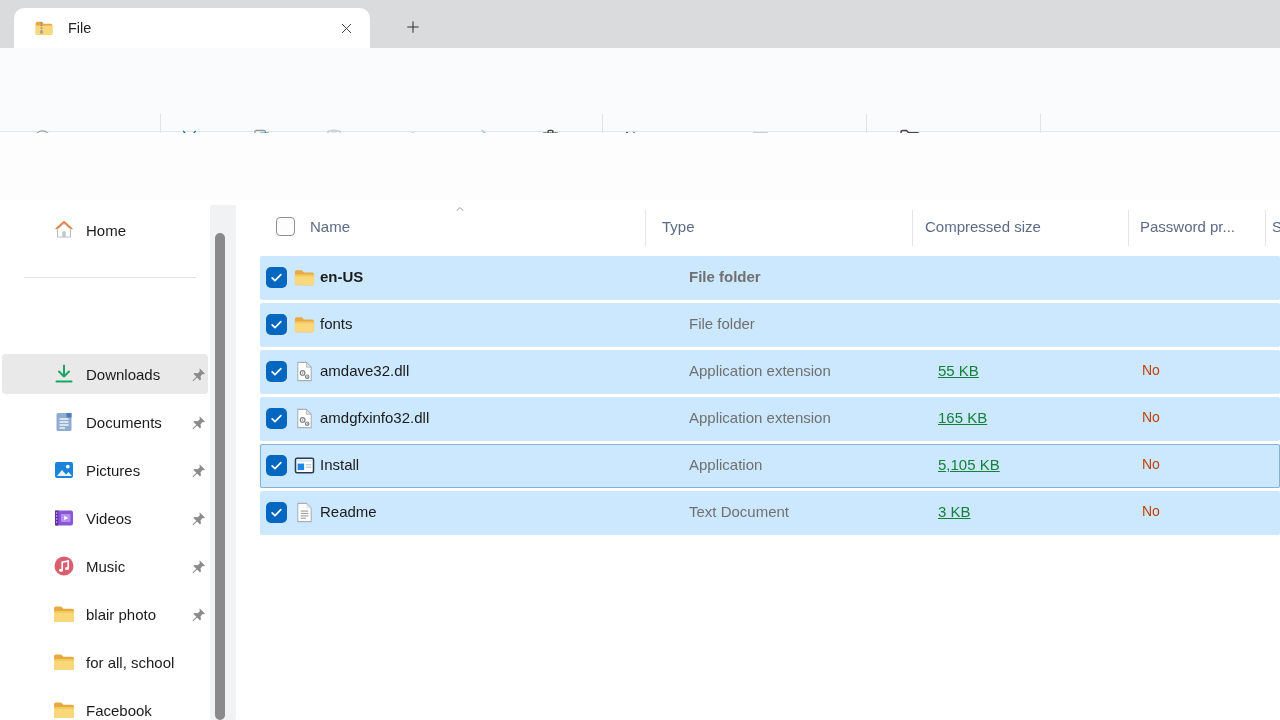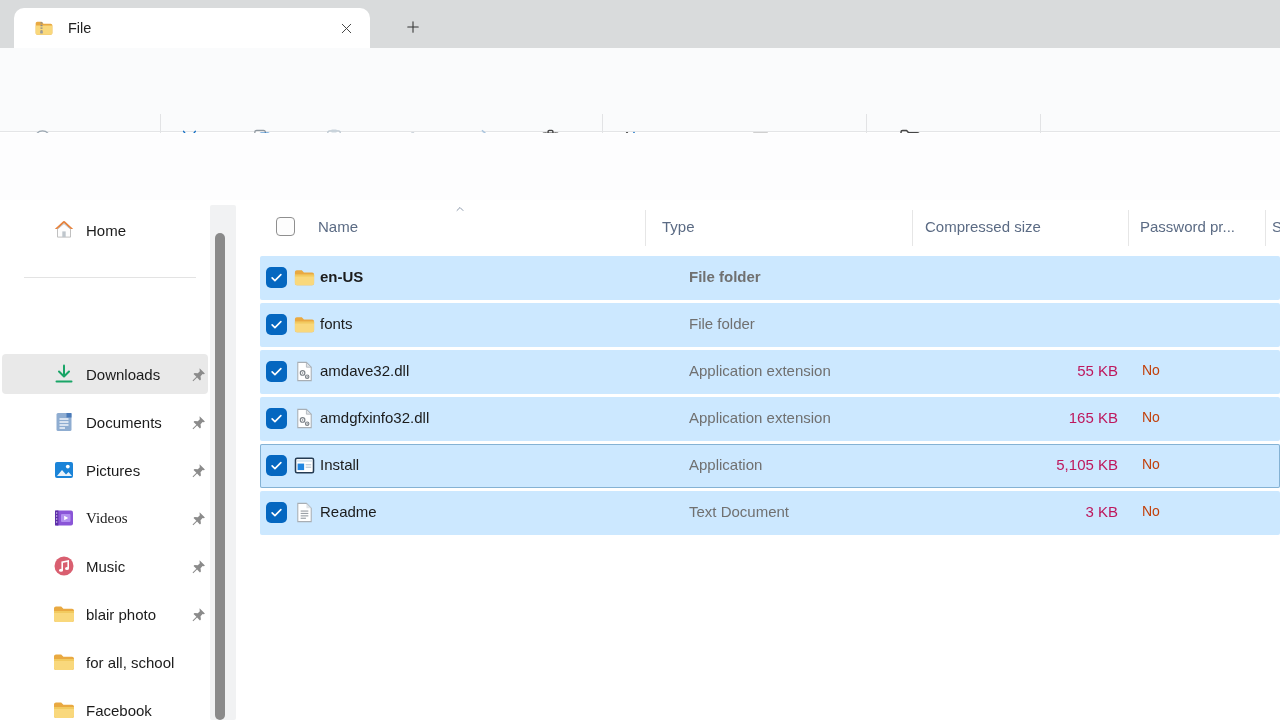--- a/index.html
+++ b/index.html
@@ -68,21 +68,21 @@
 
   
   .rows { position:absolute; left:260px; top:52px; width:1020px; }
   .filerow { position:absolute; left:0; width:1020px; height:44px; background:#cce8ff; border-radius:2px; }
   .filerow.focused { box-shadow:0 0 0 1px #84b2d4 inset; }
   .row-check { position:absolute; left:6px; top:11px; width:21px; height:21px; background:#0567c0;
                border-radius:5px; display:flex; align-items:center; justify-content:center; }
   .row-icon { position:absolute; left:33px; top:10px; width:23px; height:23px; }
   .row-name { position:absolute; left:60px; top:12px; font-size:15px; color:#1b1b1b; white-space:nowrap; }
   .row-type { position:absolute; left:393px; top:12px; font-size:15px; color:#707070; white-space:nowrap;margin-left:36px; }
-  .row-size { position:absolute; right:162px; top:12px; width:180px; text-align:right; font-size:15px; color:#be185d; }
+  .row-size { position:absolute; right:162px; top:12px; width:180px; font-size:15px; color:#15803d;text-decoration:underline; }
   .row-pass { position:absolute; left:882px; top:12px; font-size:14px; color:#c2410c; }
 
   .hidden-defs { position:absolute; width:0; height:0; overflow:hidden; }
 </style>
 </head>
 <body>
 
 <svg class="hidden-defs" aria-hidden="true">
   <defs>
     <symbol id="i-folder" viewBox="0 0 24 24">
@@ -452,21 +452,21 @@
       </div>
       <div class="side-item" style="top:250px;">
         <svg class="ic side-icon">
             <use href="#i-pictures"></use>
           </svg>
         <span class="side-label">Pictures</span>
         <svg class="ic side-pin">
             <use href="#i-pin"></use>
           </svg>
       </div>
-      <div class="side-item" style="top:298px;font-family:Liberation Serif, serif;">
+      <div class="side-item" style="top:298px;">
         <svg class="ic side-icon">
             <use href="#i-videos"></use>
           </svg>
         <span class="side-label">Videos</span>
         <svg class="ic side-pin">
             <use href="#i-pin"></use>
           </svg>
       </div>
       <div class="side-item" style="top:346px;">
         <svg class="ic side-icon">
@@ -502,21 +502,21 @@
 
     <div class="sb-track">
       <div class="sb-thumb"></div>
     </div>
 
     <div class="listheader">
       <div class="hdr-checkbox"></div>
       <svg class="ic hdr-sort">
           <use href="#i-chevup"></use>
         </svg>
-      <span class="hdr-cell" style="left:50px;margin-left:8px;">Name</span>
+      <span class="hdr-cell" style="left:50px;">Name</span>
       <div class="hdr-div" style="left:385px;"></div>
       <span class="hdr-cell" style="left:402px;">Type</span>
       <div class="hdr-div" style="left:652px;"></div>
       <span class="hdr-cell" style="left:665px;">Compressed size</span>
       <div class="hdr-div" style="left:868px;"></div>
       <span class="hdr-cell" style="left:880px;">Password pr...</span>
       <div class="hdr-div" style="left:1005px;"></div>
       <span class="hdr-cell" style="left:1012px;">S</span>
     </div>
 

